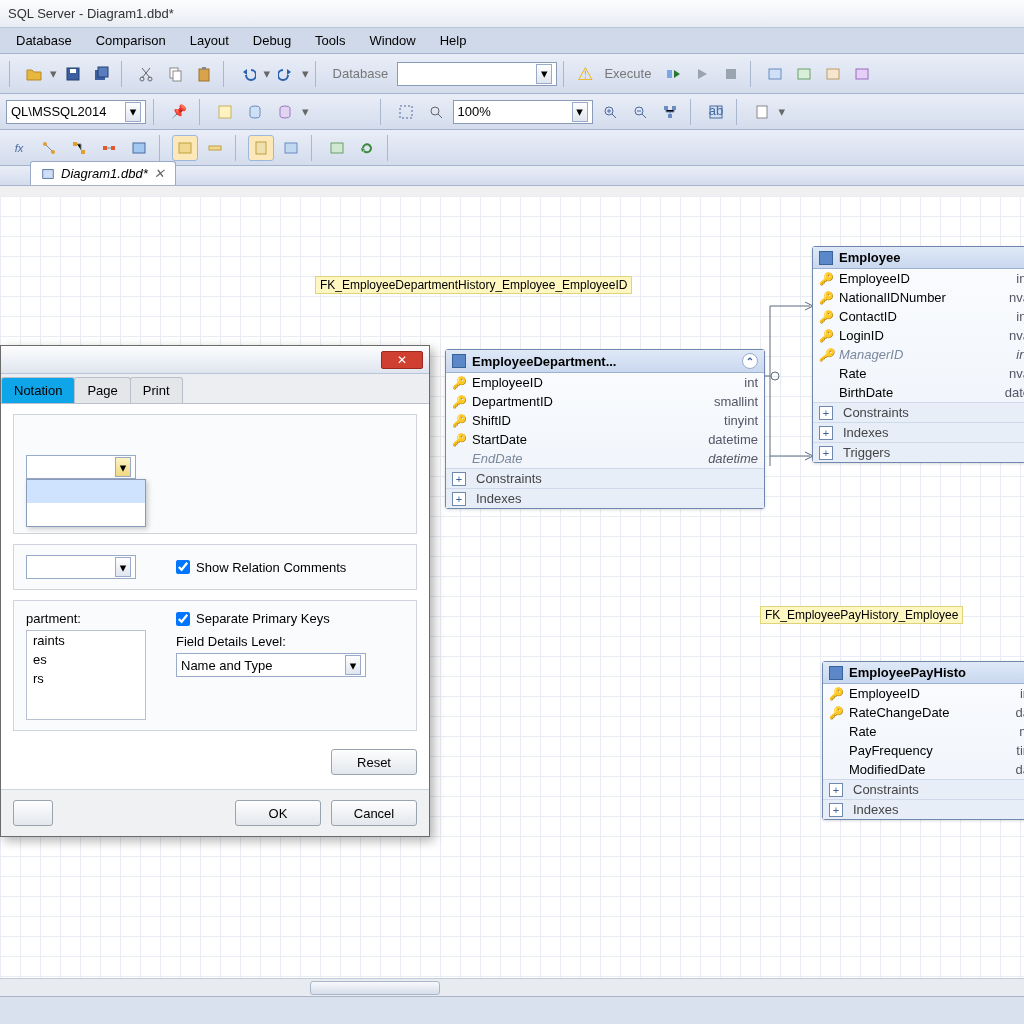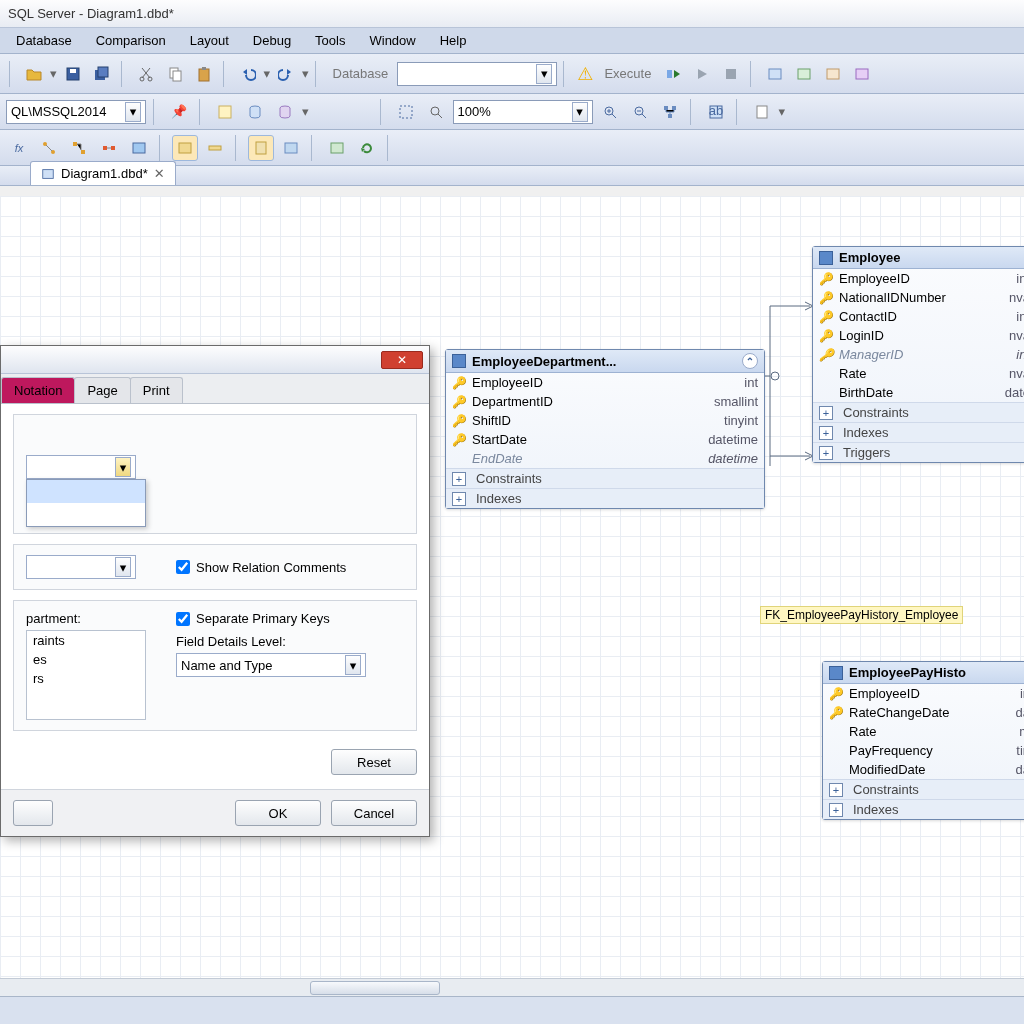--- a/index.html
+++ b/index.html
@@ -11,21 +11,21 @@
 
 .toolbar { height:40px; background:linear-gradient(#e9eef7,#d4dced); border-bottom:1px solid #a3b3cc; display:flex; align-items:center; padding:0 6px; gap:3px; }
 .toolbar2 { height:36px; background:linear-gradient(#e9eef7,#d4dced); border-bottom:1px solid #a3b3cc; display:flex; align-items:center; padding:0 6px; gap:4px; }
 .tbtn { width:26px; height:26px; border:1px solid transparent; border-radius:3px; display:flex; align-items:center; justify-content:center; cursor:pointer; flex-shrink:0; }
 .tsep { width:6px; height:26px; border-left:1px solid #a9b8cf; margin:0 3px; flex-shrink:0; }
 .ticon { width:16px; height:16px; }
 .combo { height:24px; background:#fff; border:1px solid #8a9bb8; display:flex; align-items:center; padding:0 4px; position:relative; }
 .combo .ddbtn { width:16px; height:20px; background:linear-gradient(#fefefe,#e0e6ef); border:1px solid #9aabca; display:flex; align-items:center; justify-content:center; margin-left:auto; }
 .tinylabel { color:#777; padding:0 6px; }
 
-.tabstrip { height:20px; background:linear-gradient(#e9eef7,#d4dced); border-bottom:1px solid #a3b3cc; display:flex; align-items:flex-end; padding:0 6px 0 30px; }
+.tabstrip { height:20px; background:linear-gradient(#e9eef7,#d4dced); border-bottom:1px solid #a3b3cc; display:flex; align-items:flex-end; padding:0 6px 0 30px;font-style:italic; }
 .doctab { background:#fff; border:1px solid #9aabca; border-bottom:none; padding:4px 10px; display:flex; align-items:center; gap:6px; border-radius:3px 3px 0 0; }
 
 .canvas { position:absolute; left:0; top:196px; right:0; bottom:46px; background:#fff; overflow:hidden;
   background-image:linear-gradient(#e9edf3 1px,transparent 1px),linear-gradient(90deg,#e9edf3 1px,transparent 1px);
   background-size:20px 20px;
 }
 
 .entity { position:absolute; background:linear-gradient(#fbfcfe,#eef3fa); border:1px solid #6f88ae; border-radius:3px; box-shadow:0 1px 3px rgba(0,0,0,.15); }
 .entity-hd { background:linear-gradient(#dfe9f7,#c9d8ef); border-bottom:1px solid #9db2d2; padding:3px 6px; font-weight:bold; display:flex; align-items:center; gap:6px; }
 .entity-hd .eicon { width:14px; height:14px; background:#5a88c9; border:1px solid #3b6199; }
@@ -37,21 +37,21 @@
 .erow .ty { margin-left:auto; color:#556; }
 .italic { font-style:italic; color:#7a889e; }
 .exp { width:14px; height:14px; border:1px solid #6f88ae; background:#fff; display:flex; align-items:center; justify-content:center; font-size:11px; color:#3b6199; margin-right:4px;}
 
 .fklabel { position:absolute; background:#fff7c2; border:1px solid #e0d47a; padding:1px 4px; font-size:12px; white-space:nowrap; }
 
 .dialog { position:absolute; left:0; top:345px; width:430px; border:1px solid #6b6b6b; background:#f3f4f6; box-shadow:4px 4px 10px rgba(0,0,0,.3); }
 .dlg-title { height:28px; background:linear-gradient(#fdfdfe,#dfe5ef); display:flex; align-items:center; padding:0 6px; border-bottom:1px solid #b8c4d8; }
 .dlg-close { margin-left:auto; width:42px; height:18px; background:#d04030; color:#fff; display:flex; align-items:center; justify-content:center; font-size:12px; border:1px solid #9a2a1e; border-radius:2px;}
 .dlg-tabs { height:30px; background:#eceef1; border-bottom:1px solid #bac1cc; display:flex; align-items:flex-end; padding-left:0;}
-.dlg-tab { padding:5px 12px; border:1px solid #bac1cc; border-bottom:none; background:#be185d; margin-right:-1px; border-radius:3px 3px 0 0;}
+.dlg-tab { padding:5px 12px; border:1px solid #bac1cc; border-bottom:none; background:#0ea5e9; margin-right:-1px; border-radius:3px 3px 0 0;}
 .dlg-tab.inactive { background:#e4e6ea; }
 .dlg-body { padding:10px 12px 14px; background:#fff; }
 .dlg-panel { border:1px solid #d0d5dd; background:#fafbfc; padding:10px 12px; margin-bottom:10px; }
 .chk { display:flex; align-items:center; gap:6px; }
 .chk input { width:14px; height:14px; }
 .sel { height:24px; border:1px solid #9aabca; background:#fff; display:flex; align-items:center; padding:0 4px; width:190px;}
 .sel .ddbtn { width:16px; height:20px; background:linear-gradient(#fefefe,#e0e6ef); border:1px solid #9aabca; margin-left:auto; display:flex; align-items:center; justify-content:center;}
 .btn { height:26px; min-width:86px; padding:0 14px; background:linear-gradient(#fefefe,#e3e7ec); border:1px solid #9aa4b1; border-radius:3px; display:flex; align-items:center; justify-content:center; cursor:pointer;}
 .dlg-foot { display:flex; gap:10px; justify-content:flex-end; padding:10px 12px; border-top:1px solid #d0d5dd; background:#f0f1f3;}
 .ddlist { position:absolute; left:0; top:100%; width:120px; background:#fff; border:1px solid #8a9bb8; box-shadow:2px 2px 5px rgba(0,0,0,.2);}
@@ -337,20 +337,21 @@
     <svg width="14" height="14" viewBox="0 0 16 16">
         <rect x="2" y="3" width="12" height="10" fill="#cfe0f6" stroke="#4a6aa0"></rect>
       </svg>
     <span>Diagram1.dbd*</span>
     <span style="color:#666;">✕</span>
   </div>
 </div>
 
 <div class="canvas">
 
+  <div class="fklabel" style="left:315px;top:80px;">FK_EmployeeDepartmentHistory_Employee_EmployeeID</div>
   <div class="fklabel" style="left:760px;top:410px;">FK_EmployeePayHistory_Employee</div>
 
   <svg class="rel-line" style="left:620px;top:100px;width:200px;height:200px;" viewBox="0 0 200 200">
     <path d="M10 80 h140 M150 10 v160 M150 10 h40 M150 160 h40" stroke="#5a6a80" fill="none"></path>
     <path d="M185 6 l8 4 -8 4 M185 156 l8 4 -8 4" stroke="#5a6a80" fill="none"></path>
     <circle cx="155" cy="80" r="4" fill="none" stroke="#5a6a80"></circle>
   </svg>
 
   <div class="entity" style="left:445px;top:153px;width:320px;">
     <div class="entity-hd">

